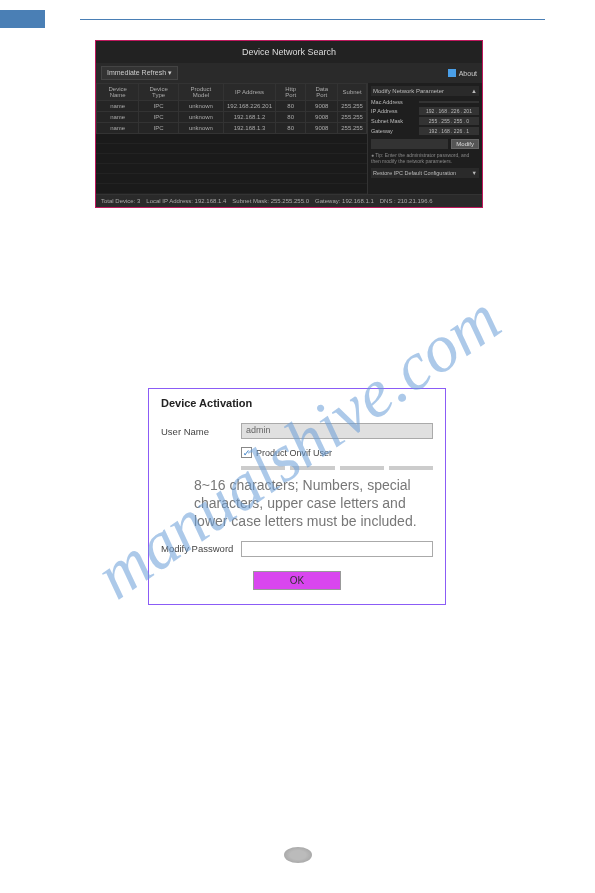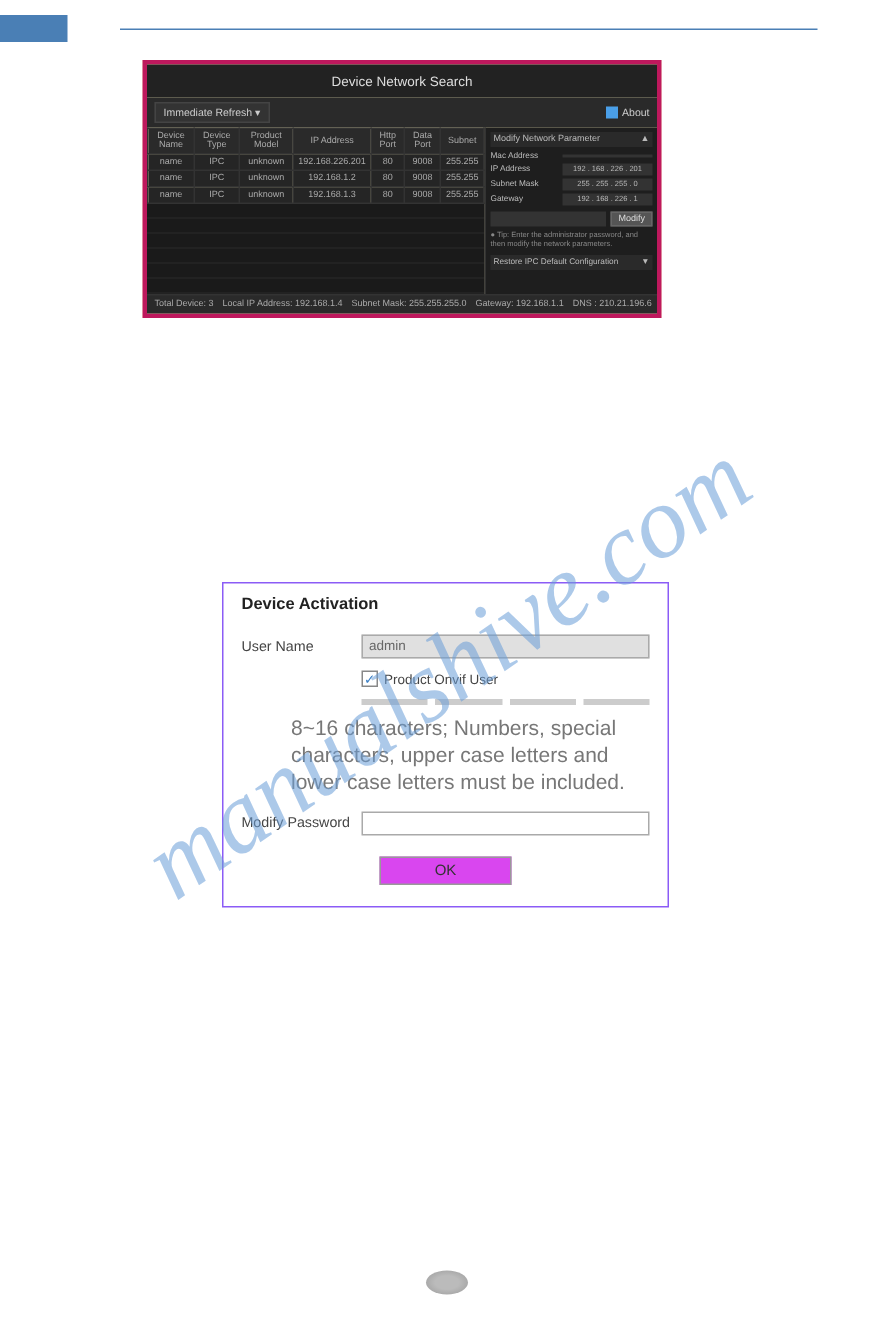--- a/index.html
+++ b/index.html
@@ -39,23 +39,23 @@
     pointer-events: none;
     white-space: nowrap;
     z-index: 5;
     font-family: Georgia, serif;
   }
   
   .dns-panel {
     position: absolute;
     top: 40px;
     left: 95px;
-    width: 346px;
-    background: #fef9c3;
-    border: 3px solid #be185d;
+    width: 388px;
+    background: #5eead4;
+    border: 1px solid #be185d;
     font-size: 7px;
     color: #bbb;
   }
   .dns-title {
     text-align: center;
     padding: 6px 0;
     color: #ddd;
     font-size: 9px;
     background: #222;
   }

